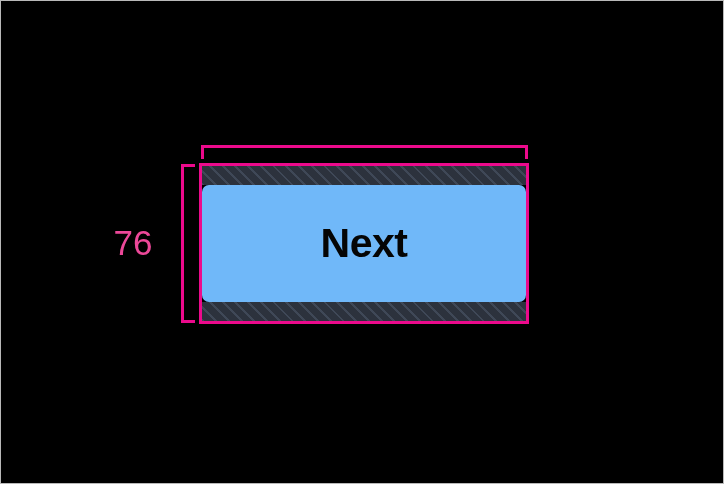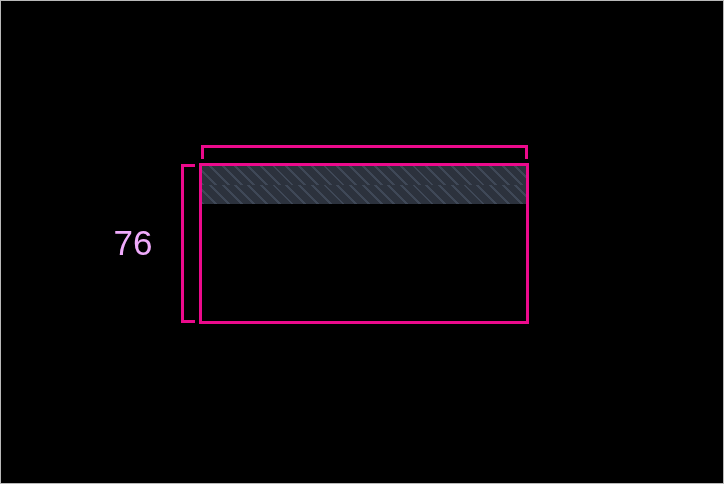--- a/index.html
+++ b/index.html
@@ -128,35 +128,40 @@
 
   .height-label {
     position: absolute;
     left: 96px;
     top: 224px;
     width: 72px;
     text-align: center;
     font-family: "Liberation Sans", sans-serif;
     font-size: 35px;
     font-weight: normal;
-    color: #f0abfc;
+    color: #ec4899;
     line-height: 1;
     user-select: none;
   }
 </style>
 </head>
 <body>
 
 <div id="root">
   <div class="stage">
 
     <div class="width-bracket"></div>
 
     <div class="height-label">76</div>
     <div class="height-bracket"></div>
 
     <div class="element-box">
       <div class="padding-band"></div>
+      <div class="content-slot">
+        <div class="next-button">
+          <span class="next-button-label">Next</span>
+        </div>
+      </div>
       <div class="padding-band"></div>
     </div>
 
   </div>
 </div>
 
 </body></html>

